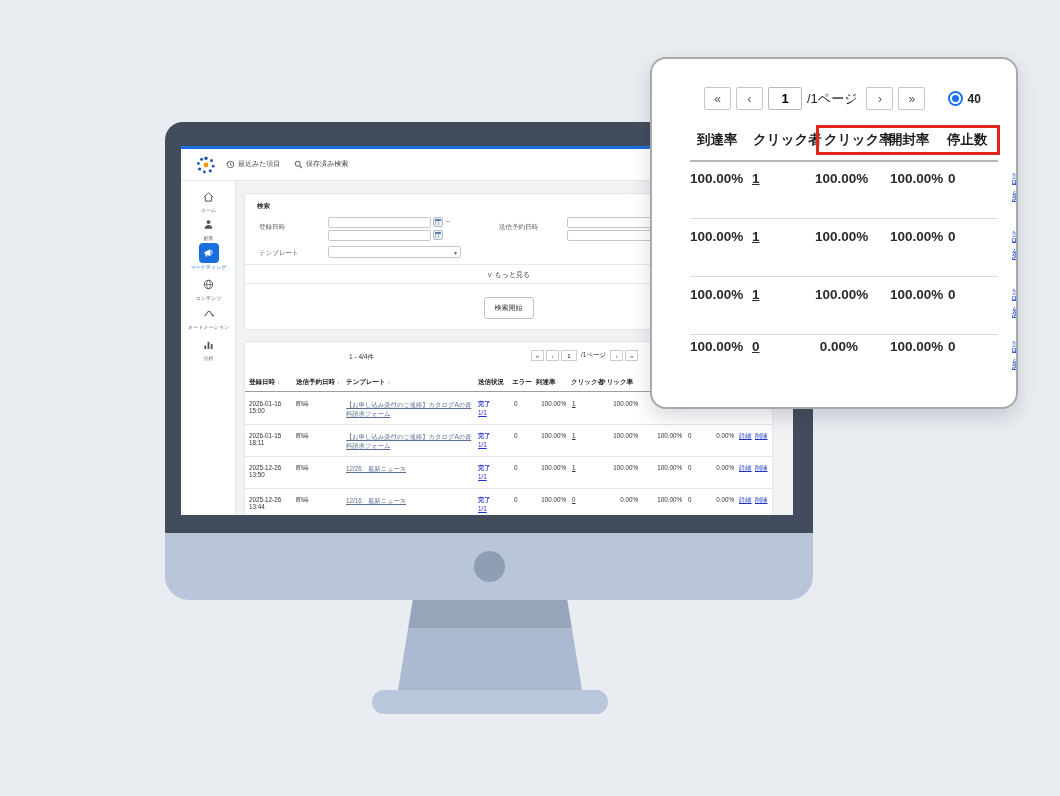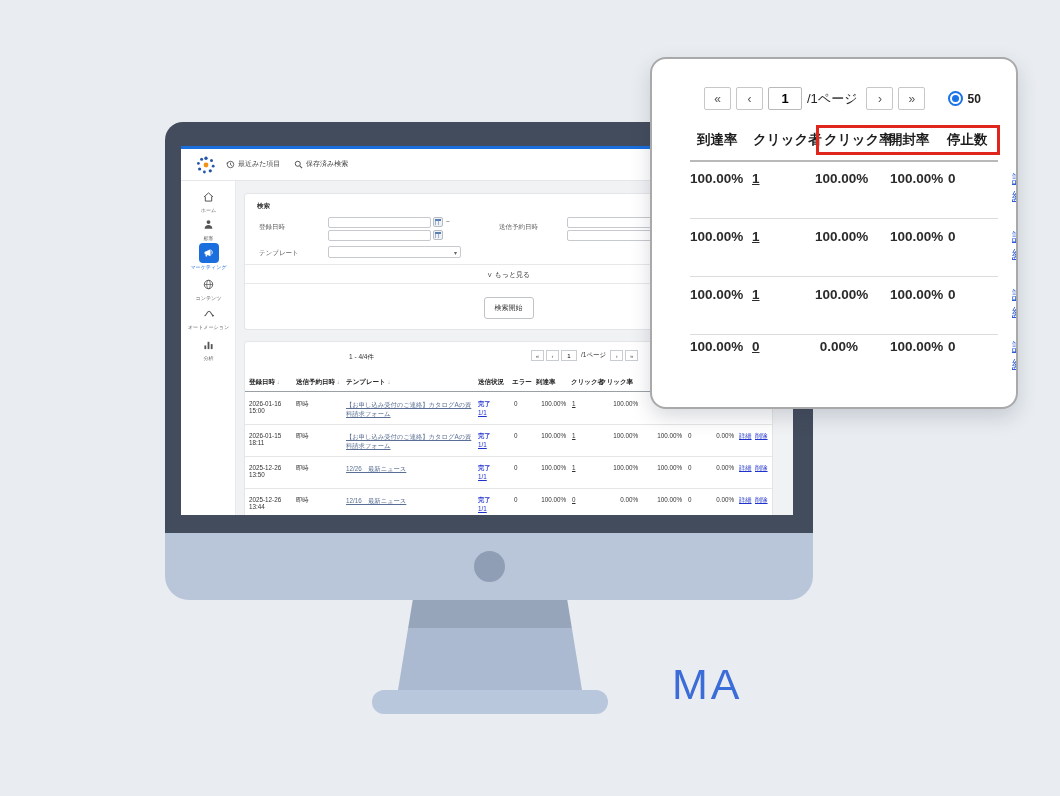--- a/index.html
+++ b/index.html
@@ -303,21 +303,21 @@
   <div class="abs overlay">
     <div class="ov-pg">
       <span class="pbtn">«</span>
       <span class="pbtn">‹</span>
       <input class="pinput" value="1" style="">
       <span class="ptext">/1ページ</span>
       <span class="pbtn">›</span>
       <span class="pbtn">»</span>
       <span class="ov-radio">
         <span class="radio-dot"></span>
-        <span class="rlbl">50</span>
+        <span class="rlbl">40</span>
       </span>
     </div>
 
     <span class="ov-th" style="left:45px;">到達率</span>
     <span class="ov-th" style="left:101px;">クリック者</span>
     <span class="ov-th" style="left:172px;">クリック率</span>
     <span class="ov-th" style="left:237px;">開封率</span>
     <span class="ov-th" style="left:295px;">停止数</span>
     <div class="red-box"></div>
 
@@ -348,15 +348,14 @@
     <span class="ov-rowline" style="top:275px;"></span>
 
     <span class="ov-td r" style="left:38px; top:280px; width:43px;">100.00%</span>
     <span class="ov-td ov-link" style="left:100px; top:280px;">0</span>
     <span class="ov-td r" style="left:163px; top:280px; width:43px;">0.00%</span>
     <span class="ov-td r" style="left:238px; top:280px; width:43px;">100.00%</span>
     <span class="ov-td" style="left:296px; top:280px;">0</span>
     <span class="ov-edge" style="left:360px; top:280px;">詳細</span>
   </div>
 
-  <div class="abs ma-label">MA</div>
 
 </div>
 
 </body></html>

